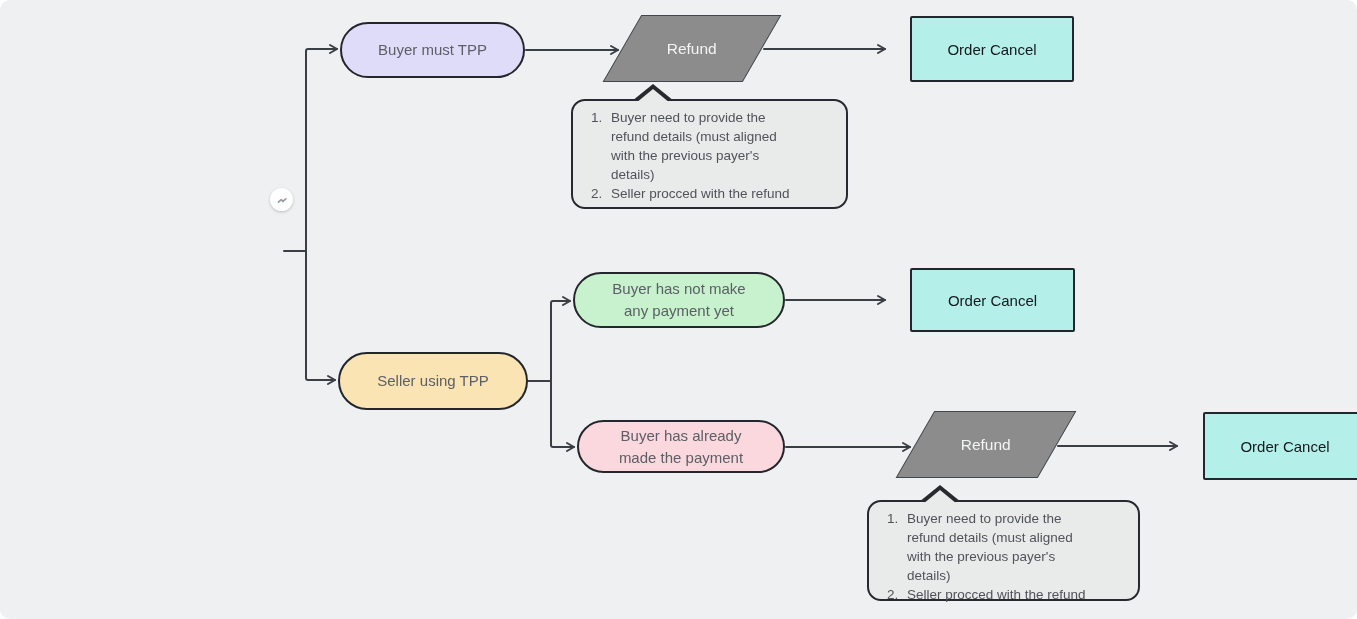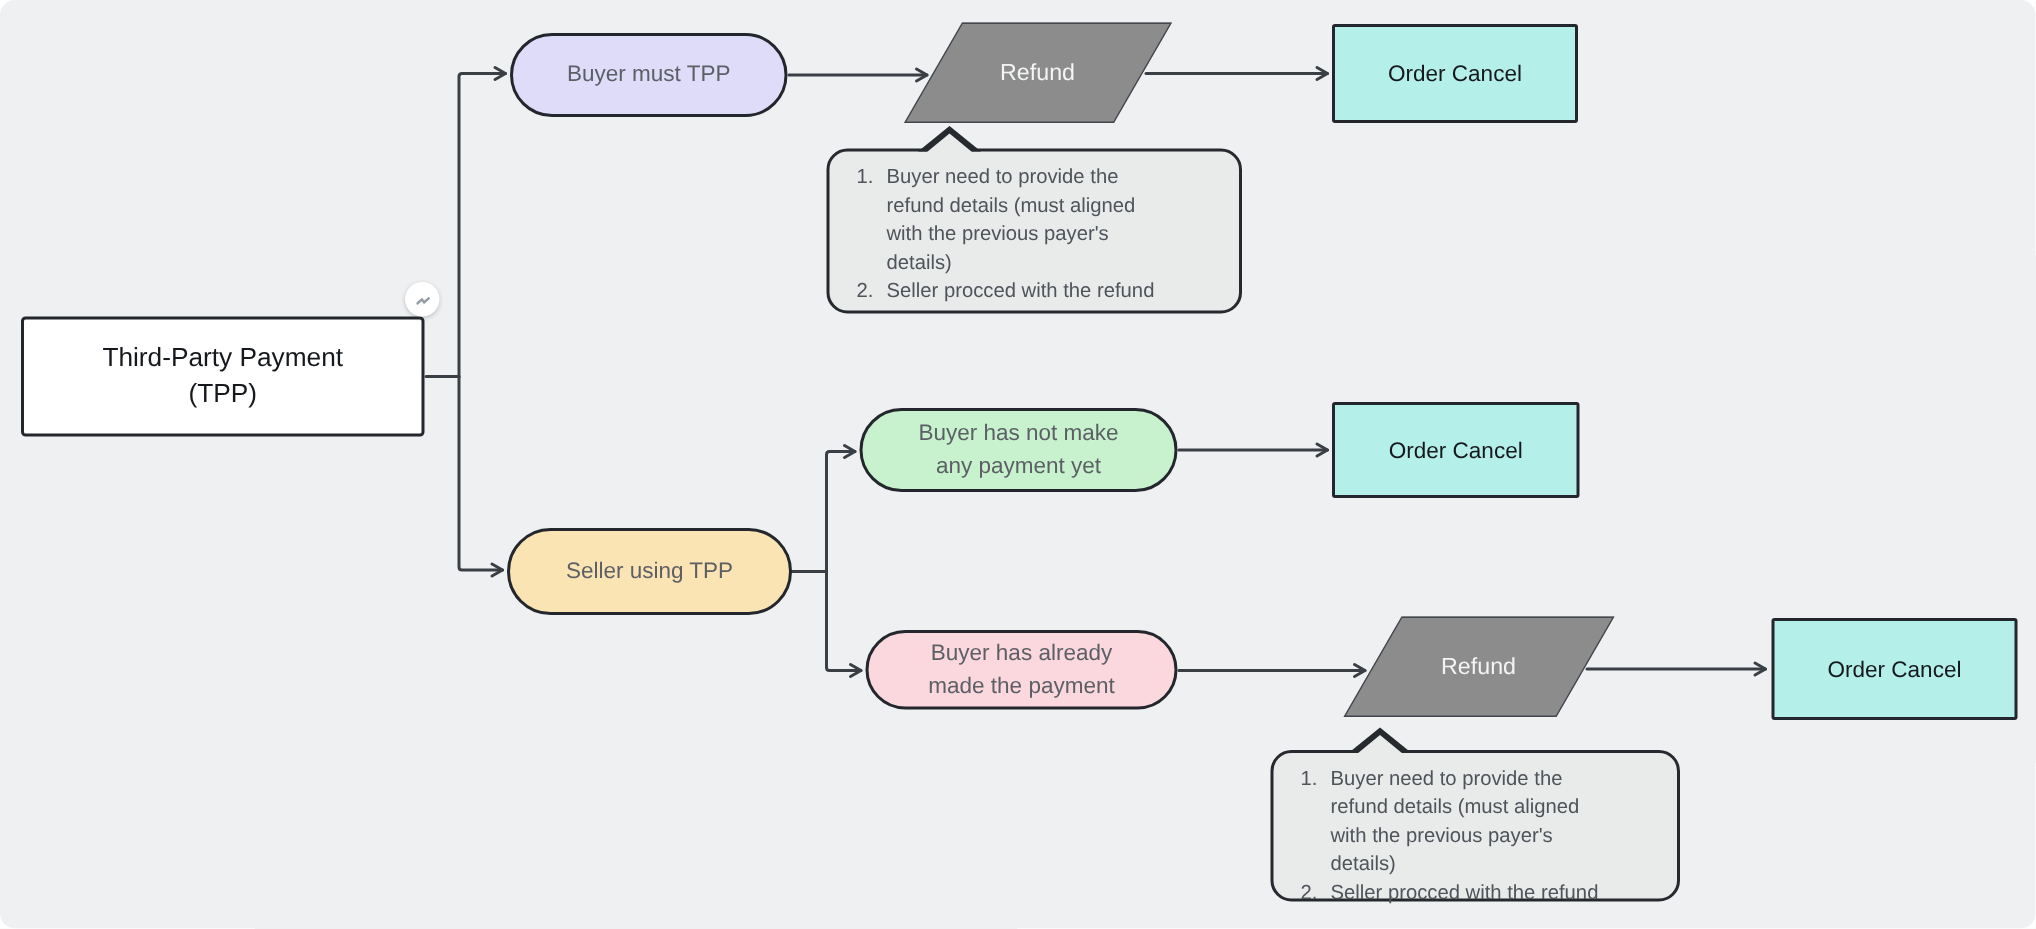--- a/index.html
+++ b/index.html
@@ -35,30 +35,31 @@
   .pill-pink{left:577px;top:420px;width:208px;height:53px;background:var(--pink-pill-fill);}
   .para{
     background:var(--refund-fill);border:1.5px solid #43474d;
     color:var(--refund-text);font-size:15.5px;
   }
   .para .label{transform:skewX(30deg);}
   .para-1{left:622px;top:15px;width:140px;height:67px;transform:skewX(-30deg);}
   .para-2{left:915px;top:411px;width:142px;height:67px;transform:skewX(-30deg);}
   .cancel-box{
     background:var(--cancel-fill);border:2px solid var(--node-border);border-radius:2px;
-    font-size:15px;font-weight:500;color:var(--dark-text);
+    font-size:15px;font-weight:500;color:var(--dark-text);margin-left:22px;
   }
   .cancel-1{left:888px;top:16px;width:164px;height:66px;}
   .cancel-2{left:888px;top:268px;width:165px;height:64px;}
   .cancel-3{left:1181px;top:412px;width:164px;height:68px;}
   .callout{
     position:absolute;z-index:3;background:var(--callout-fill);
     border:2px solid #26292e;border-radius:14px;
     color:var(--callout-text);font-size:13.5px;line-height:1.41;
     padding:7px 10px 9px 8px;
+    margin-left:20px;
   }
   .callout-1{left:551px;top:99px;width:277px;height:110px;}
   .callout-2{left:847px;top:500px;width:273px;height:101px;}
   .callout::before{
     content:"";position:absolute;top:-17px;left:var(--notch-x);
     border-left:21px solid transparent;border-right:21px solid transparent;
     border-bottom:17px solid #26292e;width:0;height:0;
   }
   .callout::after{
     content:"";position:absolute;top:-12px;left:calc(var(--notch-x) + 4px);
@@ -88,24 +89,20 @@
     <path class="edge" d="M306 251 V378 Q306 380 308 380 H335" marker-end="url(#arrow)"></path>
     <path class="edge" d="M526 50 H618" marker-end="url(#arrow)"></path>
     <path class="edge" d="M764 49 H885" marker-end="url(#arrow)"></path>
     <path class="edge" d="M528 381 H551 V303 Q551 301 553 301 H570" marker-end="url(#arrow)"></path>
     <path class="edge" d="M551 381 V445 Q551 447 553 447 H574" marker-end="url(#arrow)"></path>
     <path class="edge" d="M786 300 H885" marker-end="url(#arrow)"></path>
     <path class="edge" d="M786 447 H910" marker-end="url(#arrow)"></path>
     <path class="edge" d="M1058 446 H1177" marker-end="url(#arrow)"></path>
   </svg>
 
-  <div class="node root-box">
-    <span class="label">Third-Party Payment
-(TPP)</span>
-  </div>
 
   <div class="badge">
     <svg width="14" height="14" viewBox="0 0 14 14">
       <path d="M3.4 9.2 L6.3 6.6 L7.8 8.6 L10.8 5.9" fill="none" stroke="#969da5" stroke-width="1.7" stroke-linecap="round" stroke-linejoin="round"></path>
     </svg>
   </div>
 
   <div class="node pill pill-buyer">
     <span class="label">Buyer must TPP</span>
   </div>

